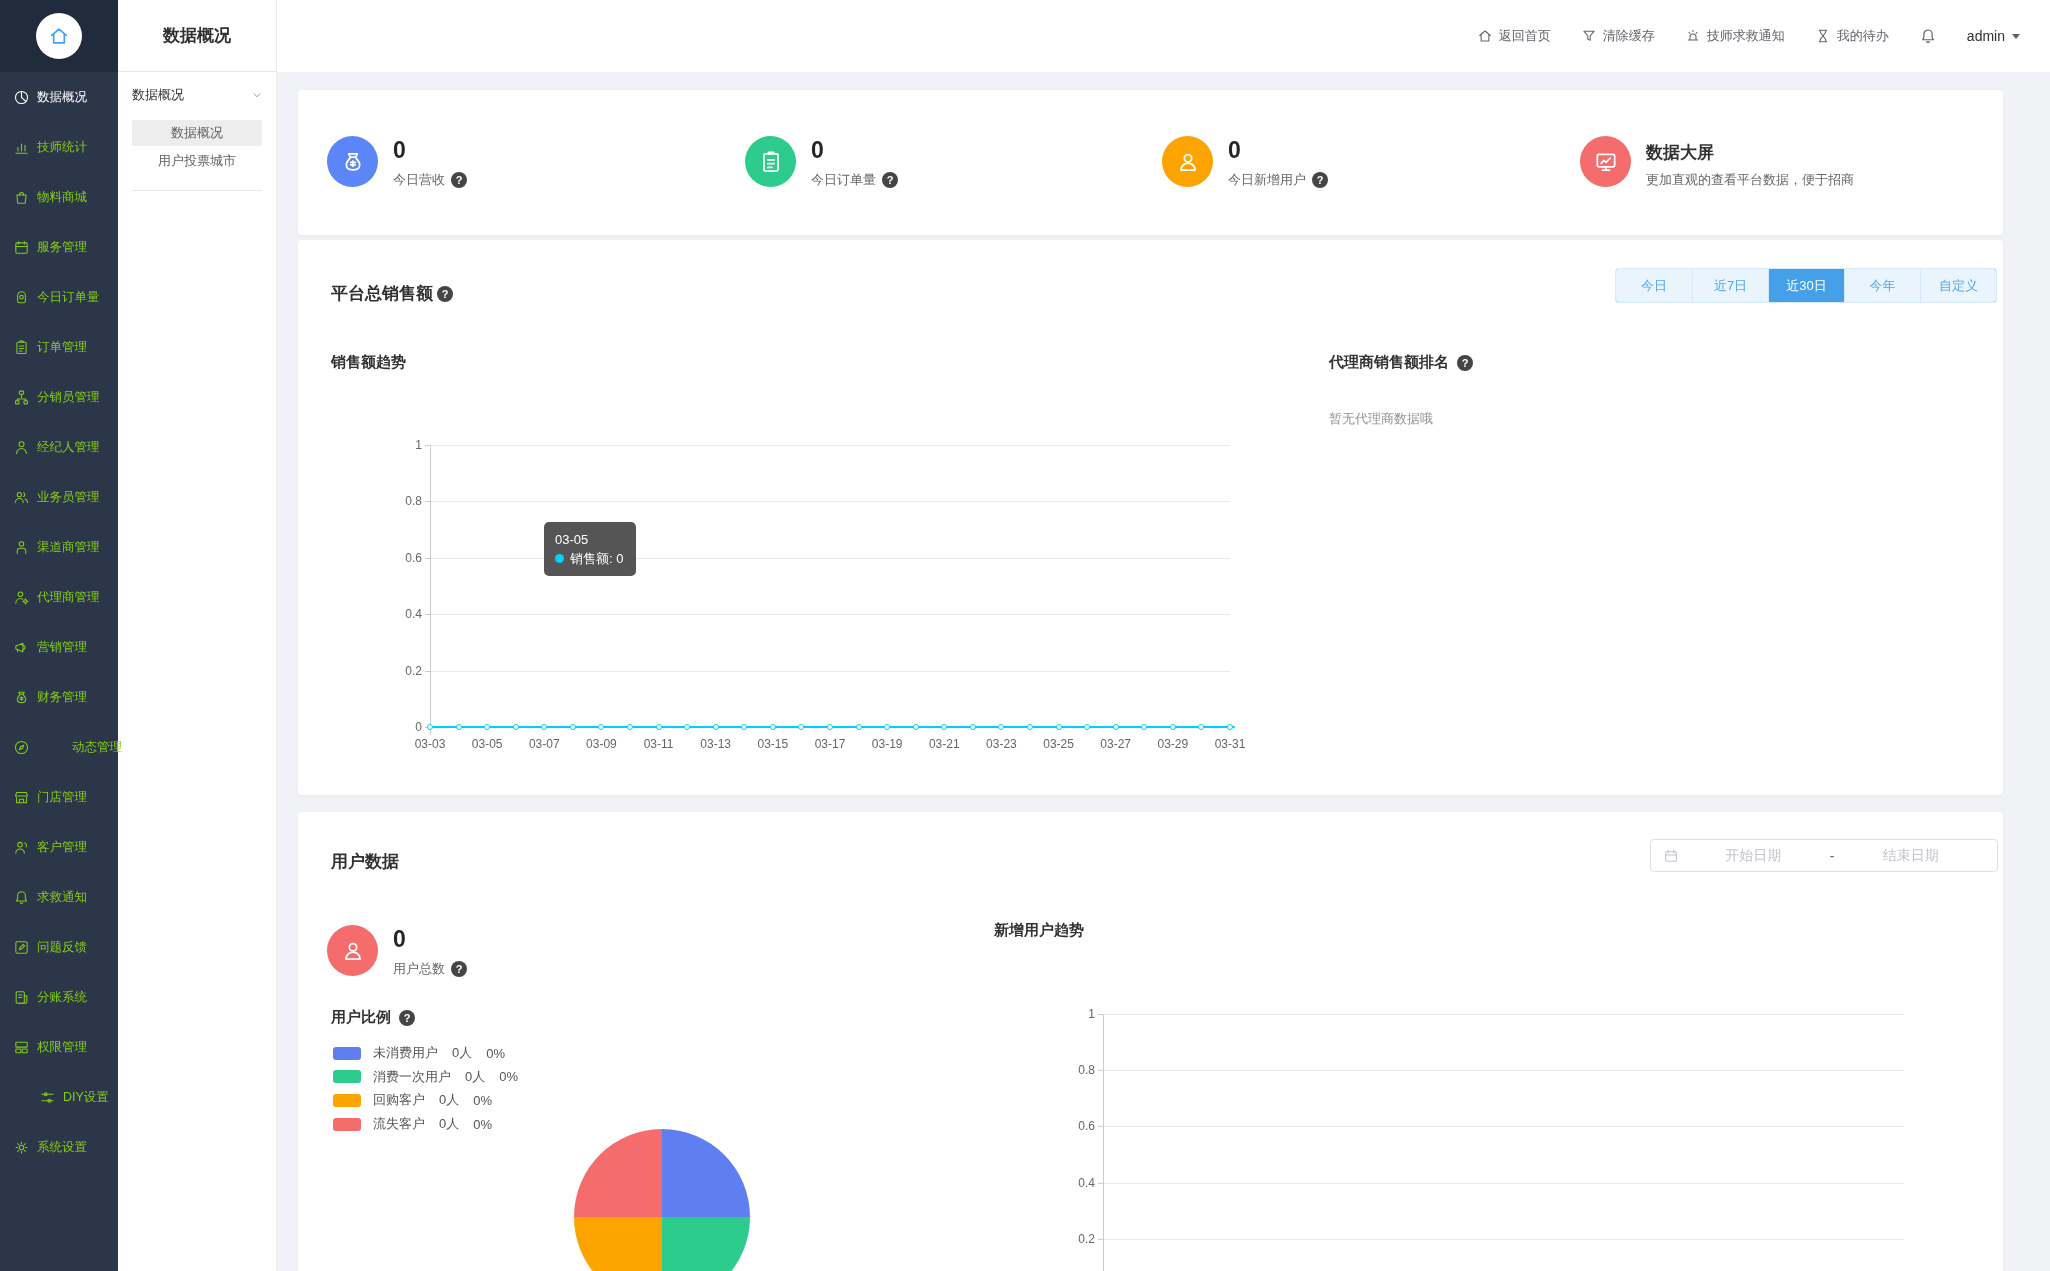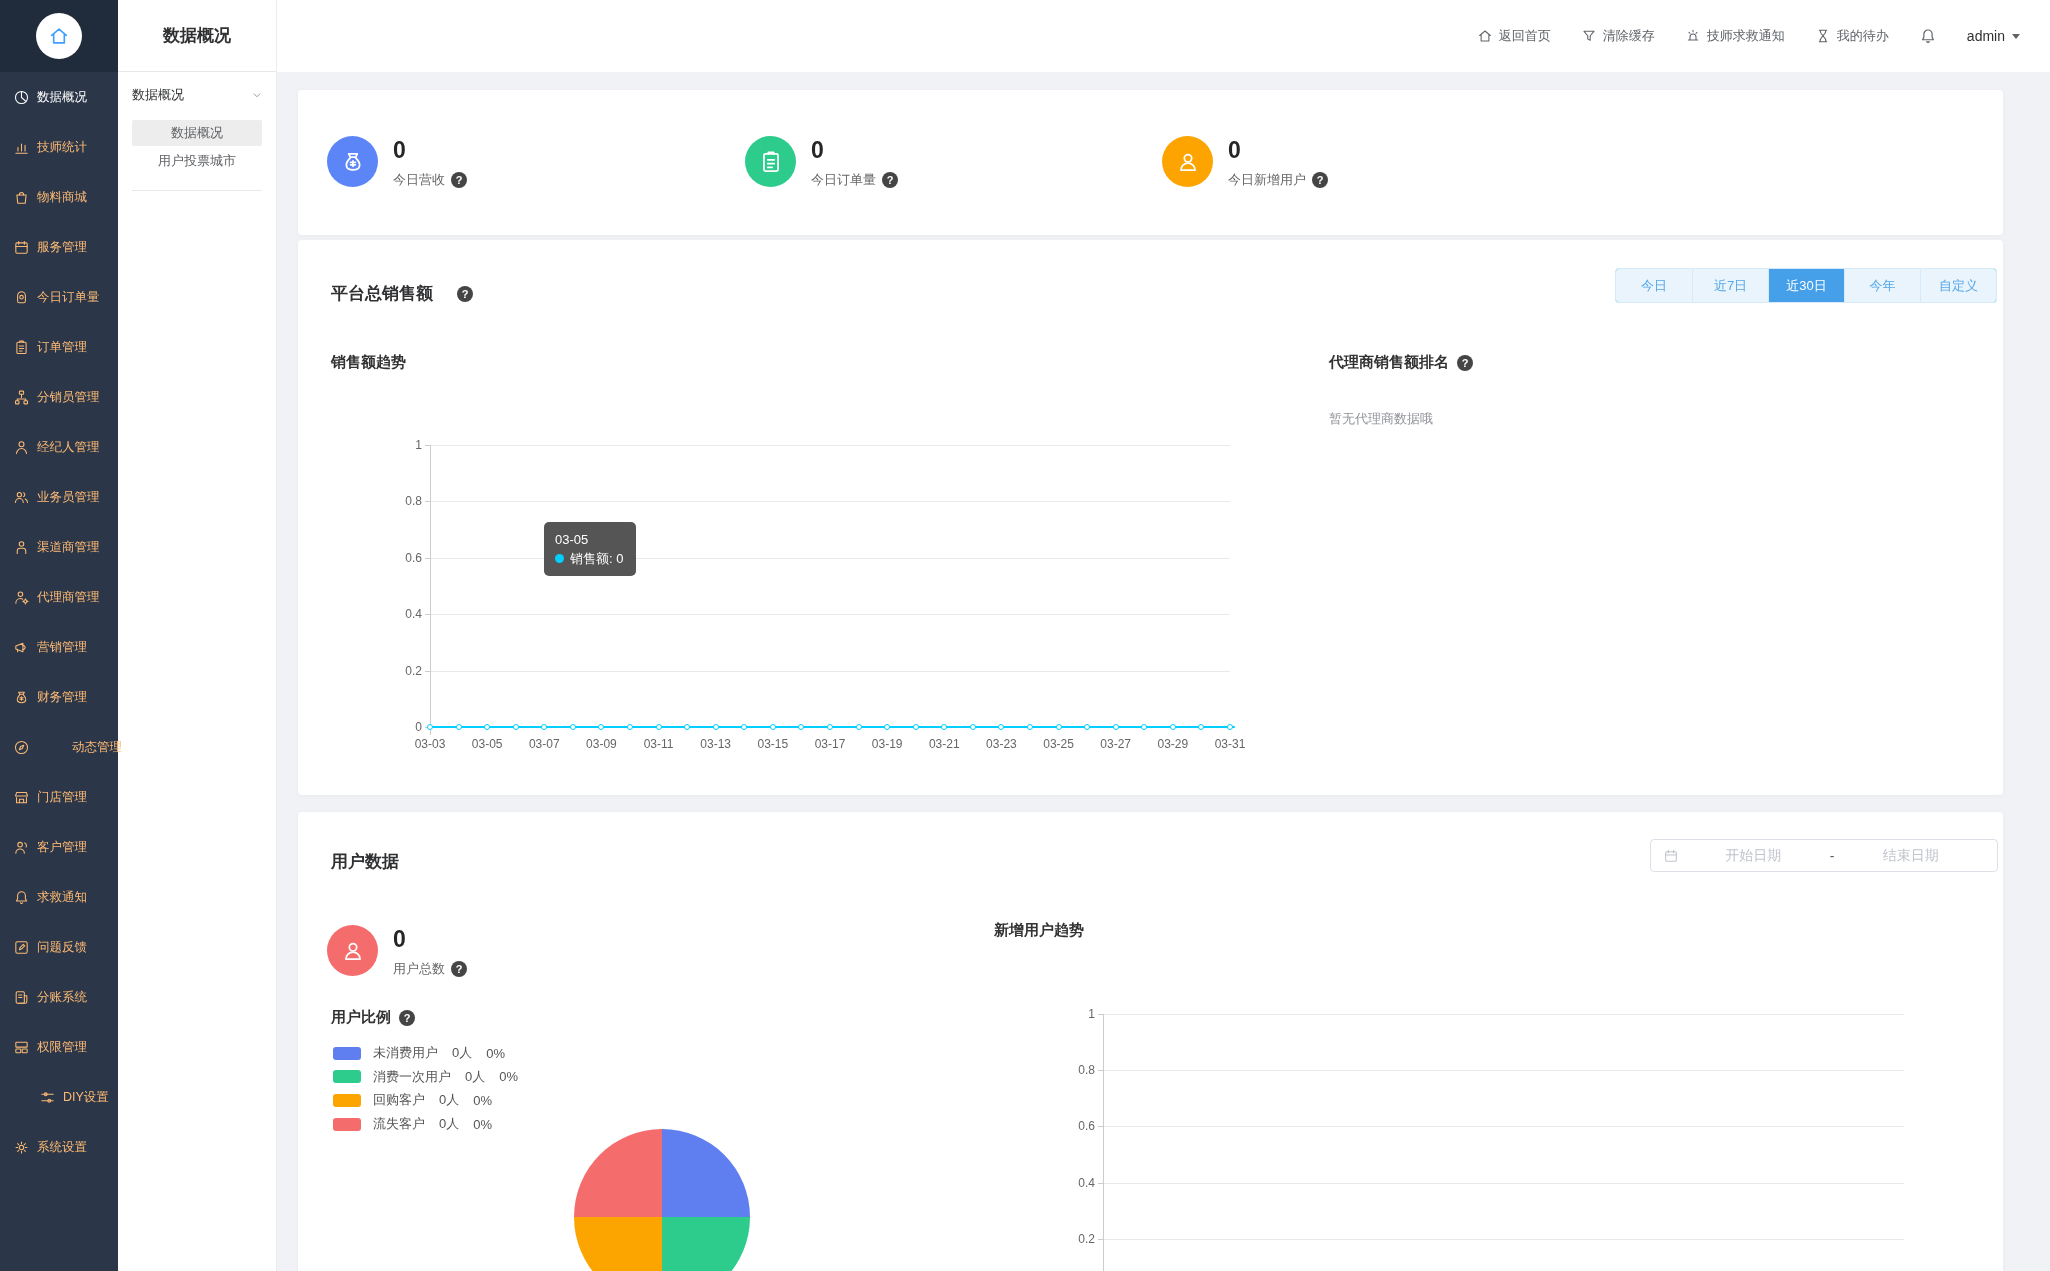--- a/index.html
+++ b/index.html
@@ -9,21 +9,21 @@
     font-family:"Liberation Sans","DejaVu Sans",sans-serif;
     -webkit-font-smoothing:antialiased;
   }
   .page{position:relative;width:2050px;height:1271px;}
 
   
   .rail{position:absolute;left:0;top:0;width:118px;height:1271px;background:#2b3648;z-index:5;}
   .logo{height:72px;background:#202c3c;display:flex;align-items:center;justify-content:center;cursor:pointer;}
   .logo-circle{width:46px;height:46px;border-radius:50%;background:#ffffff;display:flex;align-items:center;justify-content:center;color:#409eff;}
   .rail-item{position:absolute;left:0;width:118px;height:50px;display:flex;align-items:center;gap:7px;
-    padding-left:13px;box-sizing:border-box;color:#fdba74;font-size:12.5px;cursor:pointer;white-space:nowrap;}
+    padding-left:13px;box-sizing:border-box;color:#84cc16;font-size:12.5px;cursor:pointer;white-space:nowrap;}
   .rail-item.active{color:#ffffff;}
   .rail-item .icn{flex:0 0 auto;display:inline-flex;}
   .icn svg{display:block;}
 
   
   .submenu{position:absolute;left:118px;top:0;width:159px;height:1271px;background:#fff;border-right:1px solid #ececec;box-sizing:border-box;z-index:4;}
   .submenu-title{height:71px;line-height:71px;text-align:center;font-size:17px;font-weight:bold;color:#303133;border-bottom:1px solid #e8e8e8;}
   .submenu-group{display:flex;align-items:center;justify-content:space-between;padding:0 12px 0 14px;height:46px;font-size:13px;color:#303133;cursor:pointer;}
   .submenu-group .icn{color:#909399;}
   .sub-item{height:26px;line-height:26px;text-align:center;font-size:13px;color:#606266;margin:2px 14px;cursor:pointer;border-radius:2px;}
@@ -50,21 +50,21 @@
   .stat-circle{width:51px;height:51px;border-radius:50%;display:inline-flex;align-items:center;justify-content:center;color:#fff;flex:0 0 auto;}
   .stat-text{margin-left:15px;padding-top:3px;}
   .stat-value{font-size:23px;font-weight:bold;color:#262626;line-height:1;}
   .stat-label{margin-top:9px;font-size:13px;color:#666;display:flex;align-items:center;gap:6px;}
   .stat-title{font-size:17px;font-weight:bold;color:#303133;line-height:1;padding-top:5px;}
   .stat-sub{margin-top:10px;font-size:13px;color:#666;}
   .qb{display:inline-flex;align-items:center;justify-content:center;width:16px;height:16px;border-radius:50%;
       background:#454545;color:#fff;font-size:11px;font-weight:bold;cursor:pointer;flex:0 0 auto;}
 
   
-  .card-title{position:absolute;left:33px;top:42px;font-size:17px;font-weight:bold;color:#303133;display:flex;align-items:center;gap:24px;}
+  .card-title{position:absolute;left:33px;top:42px;font-size:17px;font-weight:bold;color:#303133;display:flex;align-items:center;gap:4px;}
   .filter-group{position:absolute;left:1317px;top:28px;height:33px;display:flex;border:1px solid #d6eafc;border-radius:4px;overflow:hidden;background:#14b8a6;}
   .fbtn{width:76px;height:33px;line-height:33px;text-align:center;font-size:13px;color:#54a7e9;background:#eaf4fd;cursor:pointer;box-sizing:border-box;}
   .fbtn + .fbtn{border-left:1px solid #d6eafc;}
   .fbtn.active{background:#459fe9;color:#fff;}
   .section-title{position:absolute;font-size:15px;font-weight:bold;color:#333;display:flex;align-items:center;gap:8px;}
   .empty-text{position:absolute;font-size:13px;color:#909399;}
 
   
   .chart-layer{position:absolute;inset:0;}
   .ax-y{position:absolute;width:44px;text-align:right;font-size:12px;color:#666;line-height:14px;}
@@ -416,20 +416,32 @@
               <circle cx="12" cy="8.5" r="3.4"></circle>
               <path d="M5.5 19.5a6.5 6.5 0 0 1 13 0Z"></path>
             </svg>
           </span>
           <span class="stat-text">
         <span class="stat-value" style="display:block">0</span>
         <span class="stat-label">
           <span>今日新增用户</span>
           <span class="qb">?</span>
         </span>
+      </span>
+        </div>
+        <div class="stat-block" style="left: 1282px;">
+          <span class="stat-circle" style="background:#f56c6c">
+            <svg width="26" height="26" viewBox="0 0 24 24" fill="none" stroke="currentColor" stroke-width="1.6" stroke-linecap="round" stroke-linejoin="round">
+              <rect x="4" y="5" width="16" height="11.5" rx="1.5"></rect>
+              <path d="M7.5 13.2l2.5-2.7 2 1.8 4-4 M12 16.5v2.5 M8.8 19.5h6.4"></path>
+            </svg>
+          </span>
+          <span class="stat-text">
+        <span class="stat-title" style="display:block">数据大屏</span>
+        <span class="stat-sub" style="display:block">更加直观的查看平台数据，便于招商</span>
       </span>
         </div>
       </section>
 
     <section class="card" id="sales-card">
       <div class="card-title">
         <span>平台总销售额</span>
         <span class="qb">?</span>
       </div>
       <div class="filter-group" id="filter-group">

